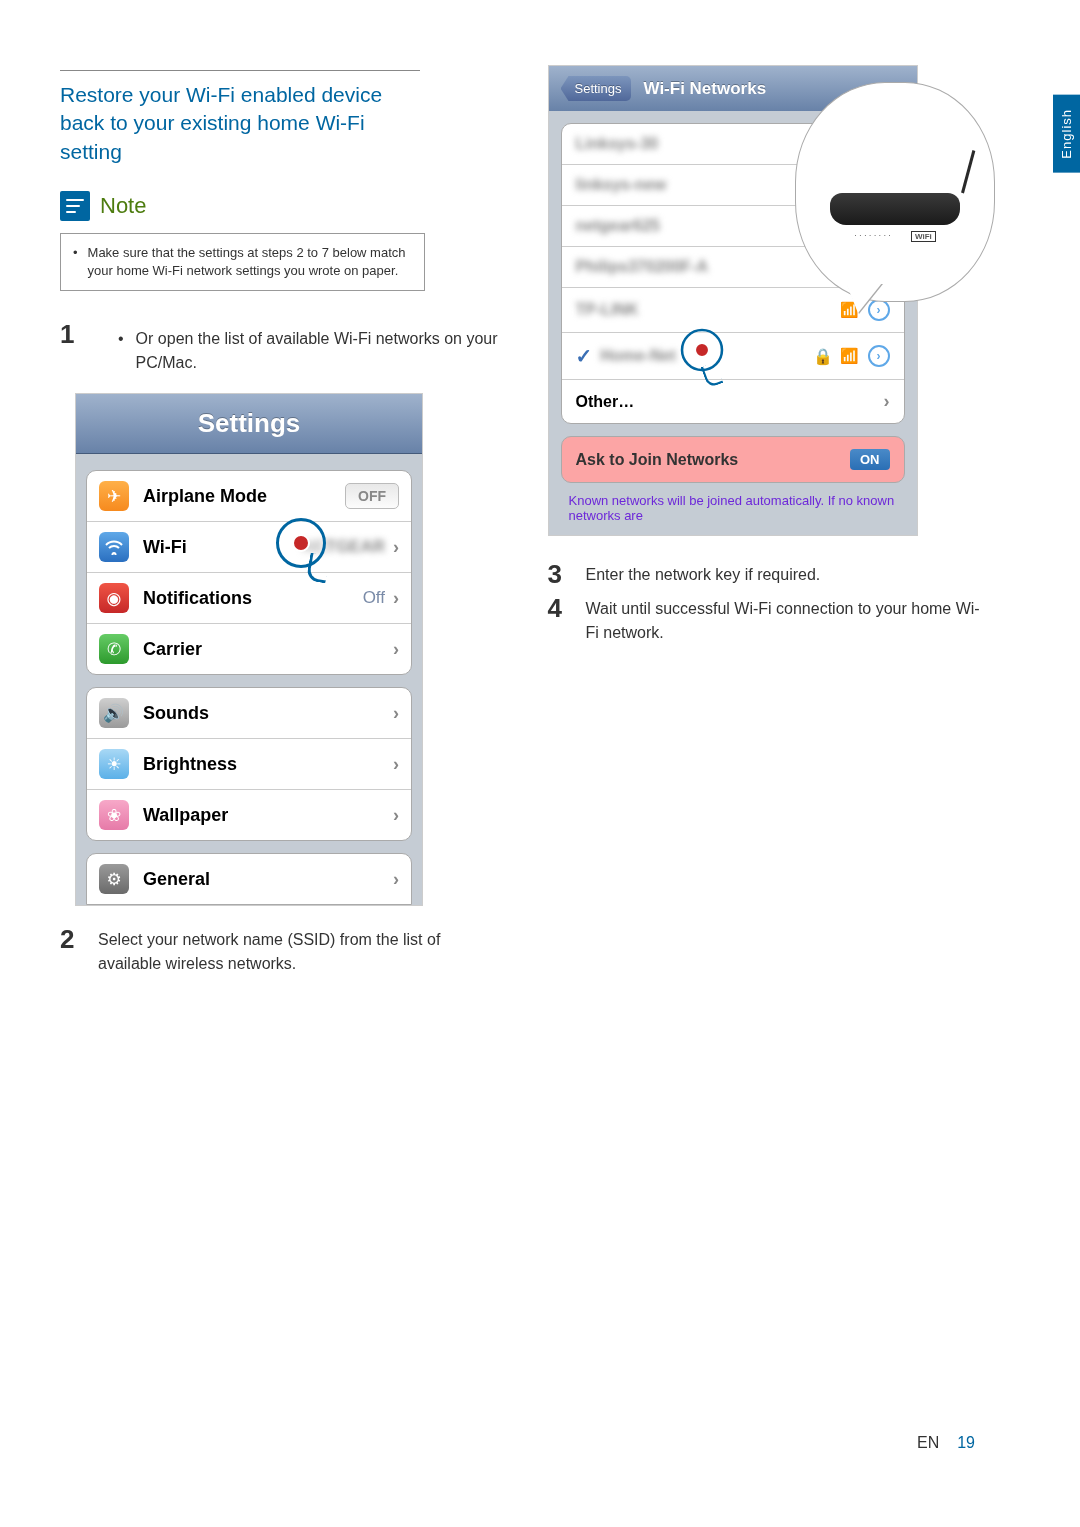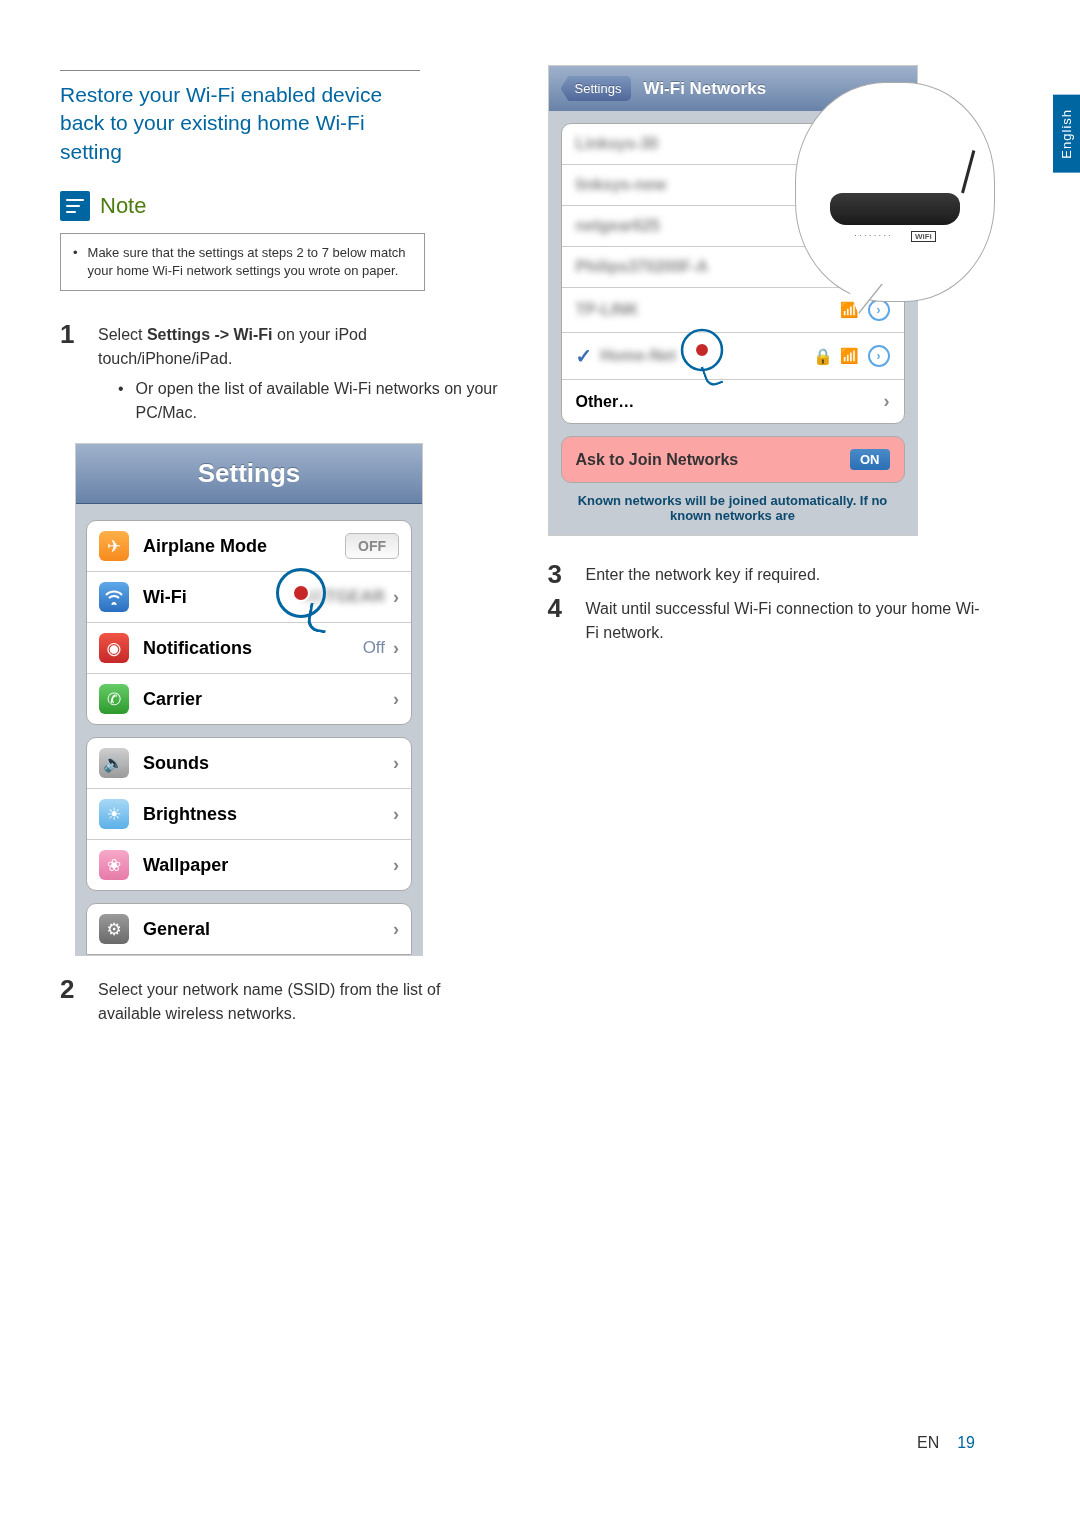--- a/index.html
+++ b/index.html
@@ -47,21 +47,21 @@
     .wifi-list { background: white; margin: 12px; border: 1px solid #aaa; border-radius: 10px; overflow: hidden;}
     .wifi-row { display: flex; align-items: center; padding: 11px 14px; border-bottom: 1px solid #ccc; color: #000; font-size: 16px; font-weight: bold;}
     .wifi-row:last-child { border-bottom: none;}
     .blur-text { filter: blur(3px); color: #888; font-weight: bold;}
     .wifi-icons-right { margin-left: auto; display: flex; align-items: center; gap: 8px; color: #888;}
     .bluecircle { width: 22px; height: 22px; border: 2px solid #5fa8e8; border-radius: 50%; color: #5fa8e8; display: flex; align-items: center; justify-content: center; font-size: 12px; font-weight: bold;}
     .checkmark { color: #3a6fb5; font-size: 20px; margin-right: 8px; font-weight:bold;}
     .wifi-signal { font-size: 15px;}
     .ask-join { margin: 0 12px 10px 12px; border: 1px solid #aaa; border-radius: 10px; background: #fca5a5; padding: 12px 14px; display: flex; align-items: center; font-weight: bold; font-size: 16px;}
     .on-toggle { margin-left: auto; background: linear-gradient(#4a8ac8,#2a6fb5); color: white; border-radius: 4px; padding: 3px 10px; font-size: 13px; font-weight: bold;}
-    .known-text { text-align: center; color: #0c4a6e; font-size: 13px; padding: 0 20px 12px; font-weight: bold;}
+    .known-text { color: #6d28d9; font-size: 13px; padding: 0 20px 12px;}
     .router-callout { position: absolute; top: 12px; right: -5px; width: 200px; height: 220px; background: white; border-radius: 90px / 100px; border: 1px solid #aaa; display:flex; flex-direction:column; align-items:center; justify-content:center;}
     .router-body { width: 130px; height: 32px; background: linear-gradient(#3a3a3a,#1a1a1a); border-radius: 12px 12px 16px 16px; position: relative; margin-top: 50px;}
     .router-antenna { width: 3px; height: 44px; background: #2a2a2a; position: absolute; top: -44px; right: -4px; transform: rotate(15deg); transform-origin: bottom;}
     .router-labels { font-size: 8px; color: #555; margin-top: 6px; text-align: center; display:flex; gap:20px;}
     .callout-tail { position:absolute; bottom:-12px; left:50px; width:0; height:0; border-left:12px solid transparent; border-right:24px solid transparent; border-top:30px solid white; filter: drop-shadow(1px 1px 0 #aaa);}
     .lang-tab { position: absolute; right: 0; top: 95px; background: #0066a1; color: white; writing-mode: vertical-rl; transform: rotate(180deg); padding: 14px 6px; font-size: 13px; letter-spacing: 1px;}
     .footer { position: absolute; bottom: 75px; right: 105px; font-size: 16px;}
     .footer .pg { color: #0066a1; margin-left: 18px;}
   </style>
 </head>
@@ -86,21 +86,20 @@
     <div class="note-box">
       <div class="bullet">
           <span>•</span>
           <span>Make sure that the settings at steps 2 to 7 below match your home Wi-Fi network settings you wrote on paper.</span>
         </div>
     </div>
 
     <div class="step">
       <div class="step-num">1</div>
       <div>
-        <div class="step-text"><span>Select </span><b>Settings -&gt; Wi-Fi</b><span> on your iPod touch/iPhone/iPad.</span></div>
         <div class="sub-bullet">
             <span>•</span>
             <span>Or open the list of available Wi-Fi networks on your PC/Mac.</span>
           </div>
       </div>
     </div>
 
     <div class="screenshot-settings">
       <div class="ios-header">Settings</div>
       <div class="ios-section">

